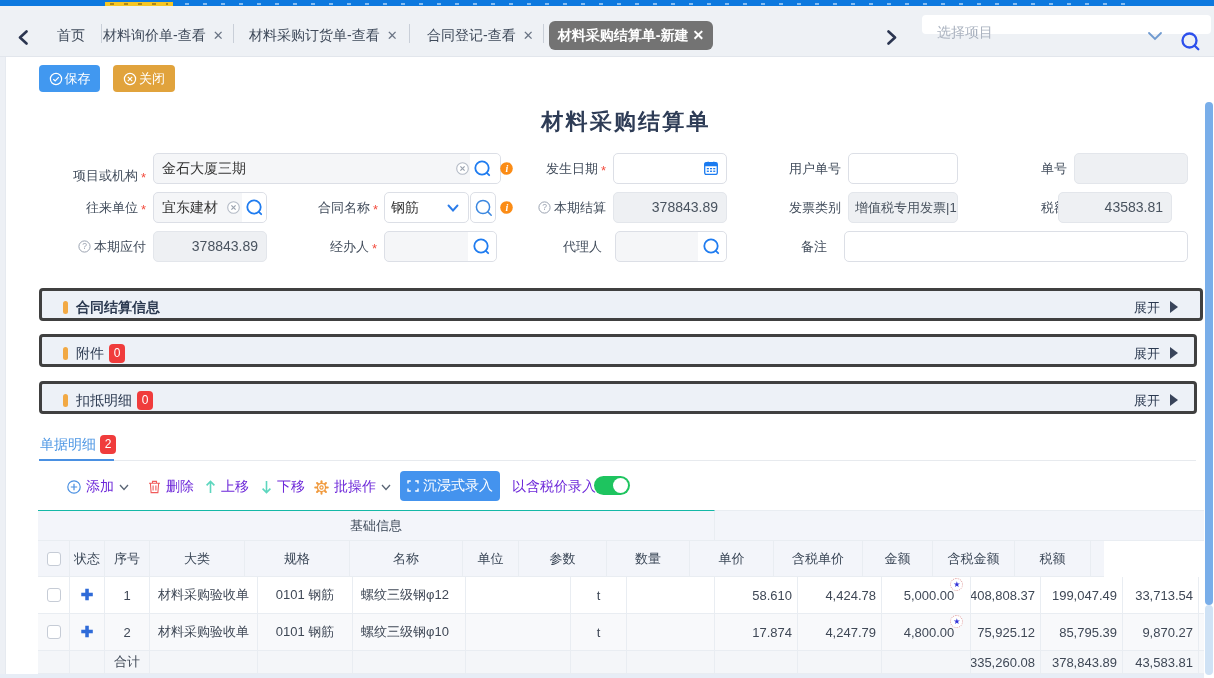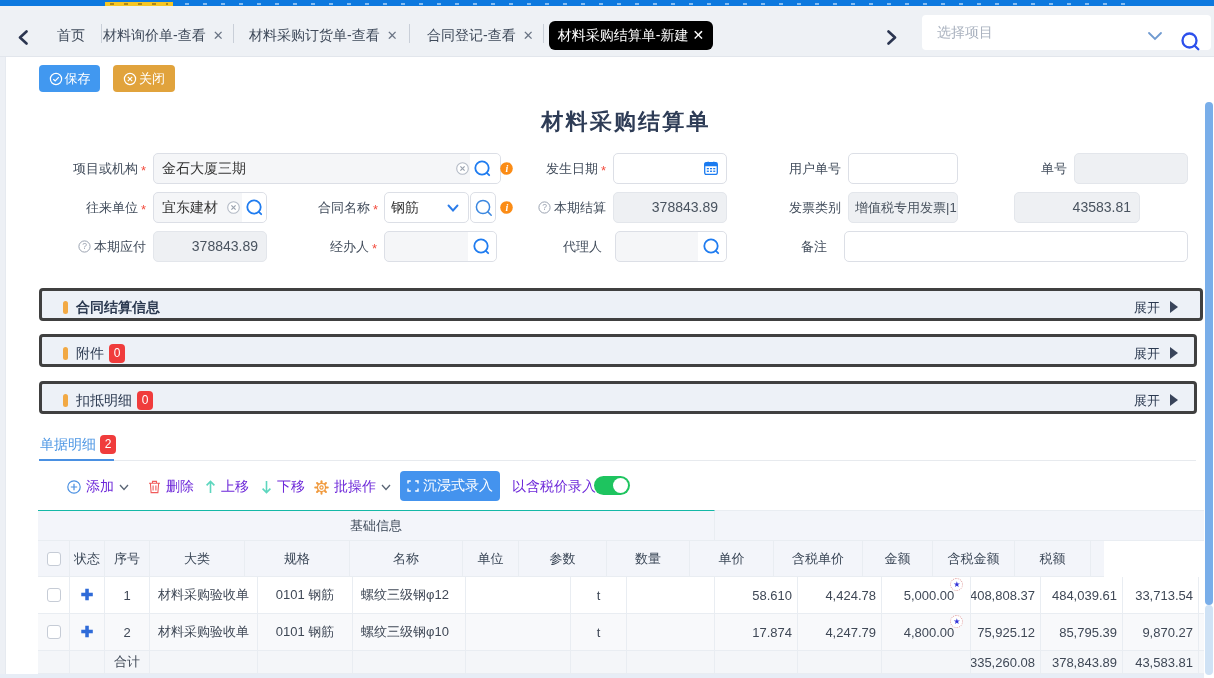--- a/index.html
+++ b/index.html
@@ -8,22 +8,22 @@
 #app{position:relative;width:1214px;height:678px;background:#fff;overflow:hidden}
 .abs{position:absolute}
 
 #strip{position:absolute;left:0;top:0;width:1214px;height:6px;background:#0d79df}
 #strip .yl{position:absolute;left:105px;top:2px;width:68px;height:4px;background:#f7c623}
 
 #tabbar{position:absolute;left:0;top:6px;width:1214px;height:51px;background:#eef1f5;border-bottom:1px solid #e2e6ec}
 .tabtxt{position:absolute;top:0;height:59px;line-height:59px;font-size:14px;color:#3f4a5a;white-space:nowrap}
 .tabx{color:#6b7585;font-size:13px;margin-left:7px}
 .sep{position:absolute;top:18px;width:1px;height:19px;background:#c9cfd8}
-#pill{position:absolute;left:549px;top:15px;width:164px;height:29px;background:#000000;border-radius:6px;color:#fff;font-size:14px;font-weight:normal;text-align:center;line-height:29px;white-space:nowrap}
-#selbox{position:absolute;left:922px;top:9px;width:289px;height:35px;background:#fff;border-radius:4px;line-height:35px;font-size:14px;color:#aab2bf;padding-left:15px}
+#pill{position:absolute;left:549px;top:15px;width:164px;height:29px;background:#737373;border-radius:6px;color:#fff;font-size:14px;font-weight:bold;text-align:center;line-height:29px;white-space:nowrap}
+#selbox{position:absolute;left:922px;top:9px;width:289px;height:19px;background:#fff;border-radius:4px;line-height:35px;font-size:14px;color:#aab2bf;padding-left:15px}
 
 .btn{position:absolute;top:65px;height:27px;border-radius:4px;color:#fff;font-size:13px;display:flex;align-items:center;justify-content:center;gap:2px}
 
 .lb{position:absolute;width:140px;height:31px;font-size:13px;color:#414c5b;text-align:right;display:flex;align-items:center;justify-content:flex-end;white-space:nowrap}
 .star{color:#f34d3f;margin-left:3px;margin-top:3px}
 .inp{position:absolute;height:31px;border:1px solid #dcdfe6;border-radius:5px;background:#f5f6f8;font-size:14px;color:#333;line-height:29px;padding-left:8px;white-space:nowrap;overflow:hidden}
 .white{background:#fff}
 .dis{background:#eef0f3;border-color:#e3e6eb;color:#49535f}
 .rt{text-align:right;padding-right:8px;padding-left:2px}
 .sfx{position:absolute;right:0;top:0;height:29px;background:#fff;border-radius:0 4px 4px 0}
@@ -102,21 +102,21 @@
         <path d="M4.3 7.2 L6.2 9 L9.8 5.2" stroke="#fff" stroke-width="1.2" fill="none"></path>
       </svg>保存</div>
 <div class="btn" style="left:113px;width:62px;background:#e1a33c">
   <svg width="14" height="14" viewBox="0 0 14 14">
         <circle cx="7" cy="7" r="5.6" stroke="#fff" stroke-width="1.2" fill="none"></circle>
         <path d="M4.8 4.8 L9.2 9.2 M9.2 4.8 L4.8 9.2" stroke="#fff" stroke-width="1.2" fill="none"></path>
       </svg>关闭</div>
 
 <div class="abs" style="left:32px;top:107px;width:1188px;text-align:center;font-size:22px;font-weight:bold;color:#2e3c56;letter-spacing:2.2px">材料采购结算单</div>
 
-<div class="lb" style="left:6px;top:153px">项目或机构<span class="star">*</span></div>
+<div class="lb" style="left:6px;top:160px">项目或机构<span class="star">*</span></div>
 <div class="inp" style="left:153px;top:153px;width:348px">金石大厦三期<div class="sfx" style="width:30px"></div></div>
 <div class="lb" style="left:466px;top:153px">发生日期<span class="star">*</span></div>
 <div class="inp white" style="left:613px;top:153px;width:114px"></div>
 <div class="lb" style="left:701px;top:153px">用户单号</div>
 <div class="inp white" style="left:848px;top:153px;width:110px"></div>
 <div class="lb" style="left:927px;top:153px">单号</div>
 <div class="inp dis" style="left:1074px;top:153px;width:114px"></div>
 
 <div class="lb" style="left:6px;top:192px">往来单位<span class="star">*</span></div>
 <div class="inp" style="left:153px;top:192px;width:114px">宜东建材<div class="sfx" style="width:24px"></div></div>
@@ -124,21 +124,21 @@
 <div class="inp white" style="left:384px;top:192px;width:85px;padding-left:6px">钢筋</div>
 <div class="inp white" style="left:470px;top:192px;width:26px"></div>
 <div class="lb" style="left:466px;top:192px"><svg width="13" height="13" viewBox="0 0 13 13" style="margin-right:3px">
         <circle cx="6.5" cy="6.5" r="5.6" stroke="#9aa2b0" stroke-width="1" fill="none"></circle>
         <text x="6.5" y="9.2" font-size="8.5" fill="#9aa2b0" text-anchor="middle">?</text>
       </svg>本期结算</div>
 <div class="inp dis rt" style="left:613px;top:192px;width:114px">378843.89</div>
 <div class="lb" style="left:701px;top:192px">发票类别</div>
 <div class="inp dis" style="left:848px;top:192px;width:110px;font-size:13px;padding-left:6px">增值税专用发票|13</div>
 <div class="lb" style="left:927px;top:192px">税额</div>
-<div class="inp dis rt" style="left:1014px;top:192px;width:126px">43583.81</div>
+<div class="inp dis rt" style="left:1058px;top:192px;width:114px">43583.81</div>
 
 <div class="lb" style="left:6px;top:231px"><svg width="13" height="13" viewBox="0 0 13 13" style="margin-right:3px">
         <circle cx="6.5" cy="6.5" r="5.6" stroke="#9aa2b0" stroke-width="1" fill="none"></circle>
         <text x="6.5" y="9.2" font-size="8.5" fill="#9aa2b0" text-anchor="middle">?</text>
       </svg>本期应付</div>
 <div class="inp dis rt" style="left:153px;top:231px;width:114px">378843.89</div>
 <div class="lb" style="left:237px;top:231px">经办人<span class="star">*</span></div>
 <div class="inp" style="left:384px;top:231px;width:113px">
       <div class="sfx" style="width:28px"></div>
     </div>
@@ -322,21 +322,21 @@
     <div class="td c3">材料采购验收单</div>
     <div class="td c4">0101 钢筋</div>
     <div class="td c5 lft">螺纹三级钢φ12</div>
     <div class="td c6"></div>
     <div class="td c7">t</div>
     <div class="td c8"></div>
     <div class="td c9 rgt">58.610</div>
     <div class="td c10 rgt">4,424.78</div>
     <div class="td c11" style="padding-left:18px;padding-right:12px">5,000.00<span class="stamp"></span></div>
     <div class="td c12 rgt">408,808.37</div>
-    <div class="td c13 rgt">484,039.61</div>
+    <div class="td c13 rgt">199,047.49</div>
     <div class="td c14 rgt">33,713.54</div>
     <div class="td c15"></div>
   </div>
   <div class="trow" style="height:37px;background:#f8f9fb">
     <div class="td c0">
           <span class="cb"></span>
         </div>
     <div class="td c1">
           <span class="plus">✚</span>
         </div>

